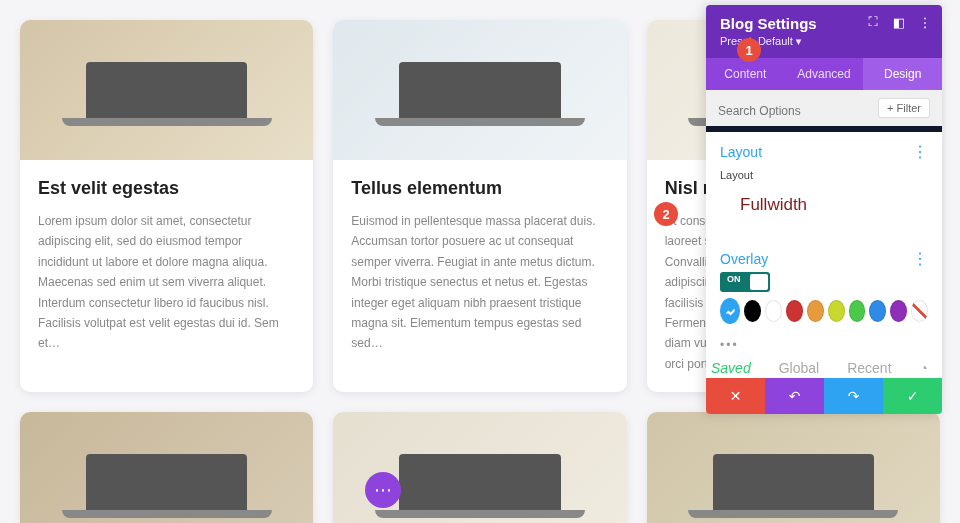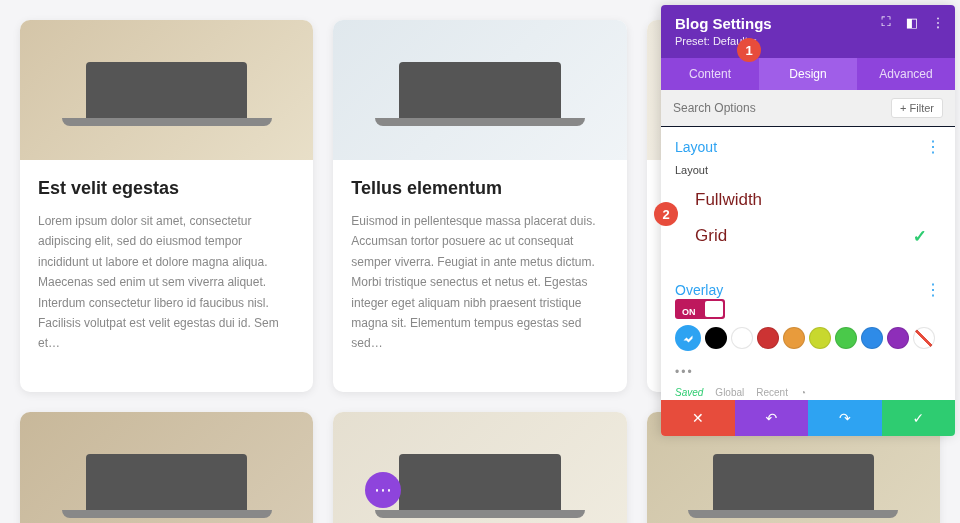--- a/index.html
+++ b/index.html
@@ -11,47 +11,47 @@
 .card-title{font-size:18px;font-weight:700;color:#222;margin-bottom:12px}
 .card-text{font-size:12px;line-height:1.7;color:#888}
 .img1{background:linear-gradient(135deg,#d4c5a8 0%,#e8dfc8 100%)}
 .img2{background:linear-gradient(135deg,#e0e8ed 0%,#f0f4f7 100%)}
 .img3{background:linear-gradient(135deg,#ede8dc 0%,#f5f1e8 100%)}
 .img4{background:linear-gradient(135deg,#c8b89a 0%,#d8ccb5 100%)}
 .img5{background:linear-gradient(135deg,#e5dfd0 0%,#f0ece0 100%)}
 .img6{background:linear-gradient(135deg,#d0c5a8 0%,#e0d8c0 100%)}
 .laptop{width:55%;height:40%;background:#555;border-radius:4px 4px 0 0;position:relative}
 .laptop::after{content:'';position:absolute;bottom:-8px;left:-15%;width:130%;height:8px;background:#888;border-radius:0 0 8px 8px}
-.panel{position:absolute;top:5px;right:5px;width:294px;background:#fff;box-shadow:-2px 0 12px rgba(0,0,0,.15);z-index:100;border-radius:4px;overflow:hidden}
+.panel{position:absolute;top:5px;right:18px;width:236px;background:#fff;box-shadow:-2px 0 12px rgba(0,0,0,.15);z-index:100;border-radius:4px;overflow:hidden}
 .panel-head{background:#6c2eb9;color:#fff;padding:10px 14px;position:relative}
 .panel-title{font-size:15px;font-weight:600}
 .panel-preset{font-size:11px;opacity:.9;margin-top:3px}
 .panel-icons{position:absolute;top:10px;right:10px;display:flex;gap:12px}
 .panel-icons span{width:14px;height:14px;display:flex;align-items:center;justify-content:center;font-size:13px;cursor:pointer}
 .tabs{display:flex;background:#8e44dc}
 .tab{flex:1;text-align:center;padding:9px 0;font-size:12px;color:rgba(255,255,255,.8);cursor:pointer}
 .tab.active{background:#a05ee8;color:#fff;font-weight:500}
-.search-row{display:flex;align-items:center;padding:8px 12px;background:#f0f0f0;border-bottom:1px solid #0f172a}
+.search-row{display:flex;align-items:flex-end;padding:8px 12px;background:#f0f0f0;border-bottom:6px solid #0f172a}
 .search-input{flex:1;border:none;background:transparent;font-size:12px;color:#999;outline:none}
 .filter-btn{font-size:11px;color:#666;padding:3px 8px;border:1px solid #ddd;border-radius:3px;background:#fff;cursor:pointer}
 .section{padding:10px 14px}
 .section-head{display:flex;justify-content:space-between;align-items:center;color:#2ea3f2;font-size:14px;font-weight:500}
 .section-head .dots{color:#2ea3f2;font-size:16px;cursor:pointer}
 .subsec-label{font-size:11px;color:#444;margin:8px 0 6px}
 .layout-opts{background:#fff;margin:6px 0;position:relative}
 .opt{padding:8px 20px;font-size:17px;color:#7f1d1d;cursor:pointer;position:relative}
 .opt.sel::after{content:'✓';position:absolute;right:14px;color:#2ecc71;font-weight:700}
-.toggle{display:inline-flex;align-items:flex-end;background:#be185d;border-radius:3px;padding:2px;cursor:pointer;width:50px;height:20px;position:relative}
+.toggle{display:inline-flex;align-items:flex-start;background:#0f766e;border-radius:3px;padding:2px;cursor:pointer;width:50px;height:20px;position:relative}
 .toggle-on{color:#fff;font-size:9px;font-weight:700;padding:0 5px}
 .toggle-knob{width:18px;height:16px;background:#fff;border-radius:2px;position:absolute;right:2px}
 .colors{display:flex;gap:4px;margin-top:6px;align-items:center}
 .swatch{width:22px;height:22px;border-radius:50%;cursor:pointer;border:1px solid rgba(0,0,0,.1)}
 .swatch.active{border:2px solid #2ea3f2;width:26px;height:26px;display:flex;align-items:center;justify-content:center}
 .more-h{letter-spacing:2px;color:#999;font-size:12px;padding:4px 14px;cursor:pointer}
-.status-row{display:flex;gap:12px;padding:4px 14px 2px;font-size:10px;color:#aaa}
+.status-row{display:flex;justify-content:flex-end;gap:28px;padding:4px 14px 2px;font-size:14px;color:#aaa}
 .status-row .saved{color:#2ecc71;font-style:italic}
 .btn-row{display:flex}
 .btn-row div{flex:1;text-align:center;padding:10px 0;color:#fff;cursor:pointer;font-size:14px}
 .btn-cancel{background:#e74c3c}
 .btn-undo{background:#8e44dc}
 .btn-redo{background:#2ea3f2}
 .btn-ok{background:#2ecc71}
 .badge{position:absolute;width:24px;height:24px;background:#e74c3c;border-radius:50%;color:#fff;display:flex;align-items:center;justify-content:center;font-size:13px;font-weight:700;z-index:200}
 .badge1{top:38px;right:199px}
 .badge2{top:202px;right:282px}
@@ -112,36 +112,35 @@
     <div class="panel-title">Blog Settings</div>
     <div class="panel-preset">Preset: Default ▾</div>
     <div class="panel-icons">
       <span>⛶</span>
       <span>◧</span>
       <span>⋮</span>
     </div>
   </div>
   <div class="tabs">
     <div class="tab">Content</div>
+    <div class="tab">Advanced</div>
     <div class="tab active">Design</div>
-    <div class="tab">Advanced</div>
   </div>
   <div class="search-row">
     <input class="search-input" placeholder="Search Options" style="">
     <div class="filter-btn">+ Filter</div>
   </div>
   <div class="section">
     <div class="section-head">
       <span>Layout</span>
       <span class="dots">⋮</span>
     </div>
     <div class="subsec-label">Layout</div>
     <div class="layout-opts">
       <div class="opt">Fullwidth</div>
-      <div class="opt sel">Grid</div>
     </div>
   </div>
   <div class="section">
     <div class="section-head">
       <span>Overlay</span>
       <span class="dots">⋮</span>
     </div>
     <div class="toggle">
       <span class="toggle-on">ON</span>
       <span class="toggle-knob"></span>

